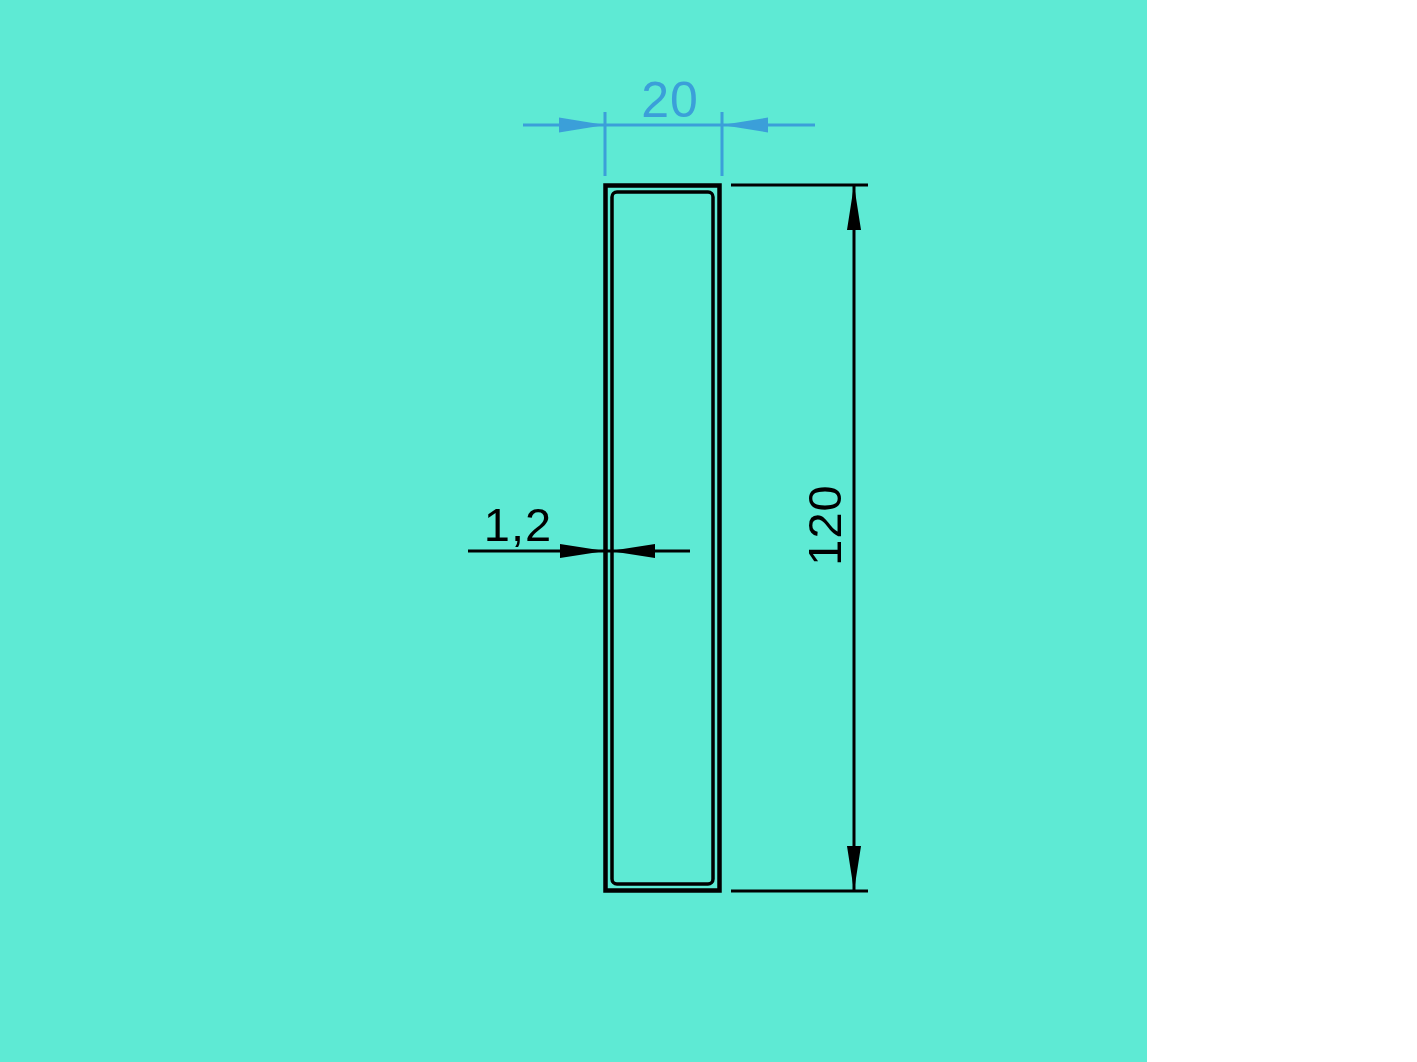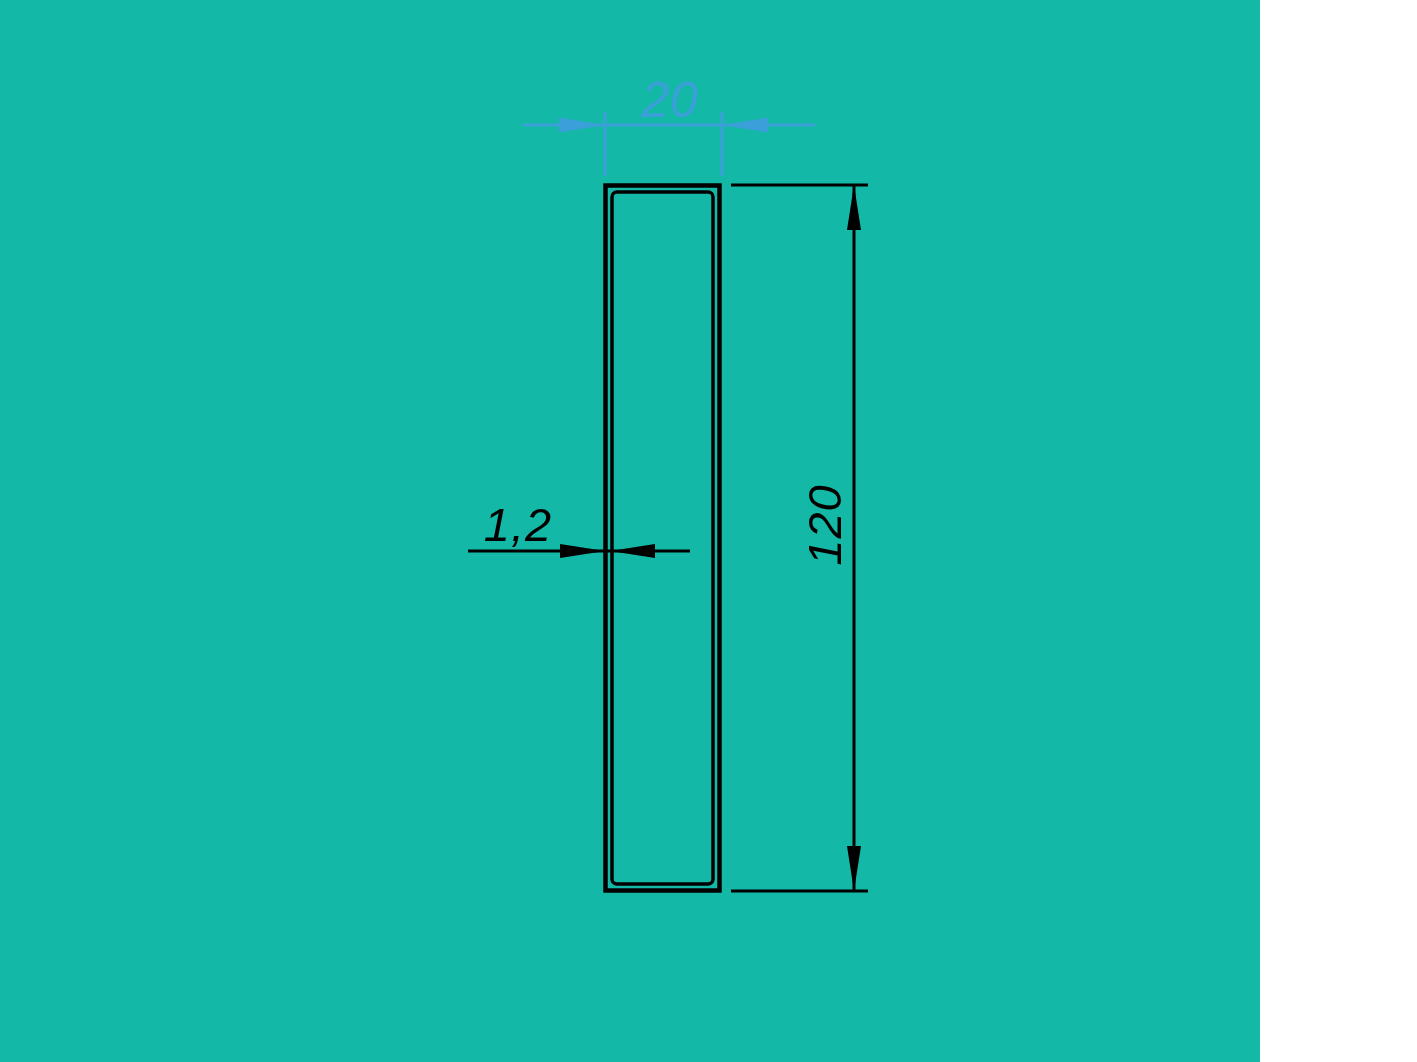--- a/index.html
+++ b/index.html
@@ -2,25 +2,24 @@
 <html><head>
 <meta charset="utf-8">
 <style>
   html, body {
     margin: 0;
     padding: 0;
     background: #ffffff;
   }
   .canvas {
     position: relative;
-    width: 1260px;
+    width: 1147px;
     height: 1062px;
-    background: #14b8a6;
+    background: #5eead4;
     overflow: hidden;
-    font-style: italic;
   }
   svg {
     display: block;
   }
   .dim-text {
     font-family: "Liberation Sans", "DejaVu Sans", sans-serif;
     font-size: 50px;
     letter-spacing: 1px;
   }
   .dim-text-small {

